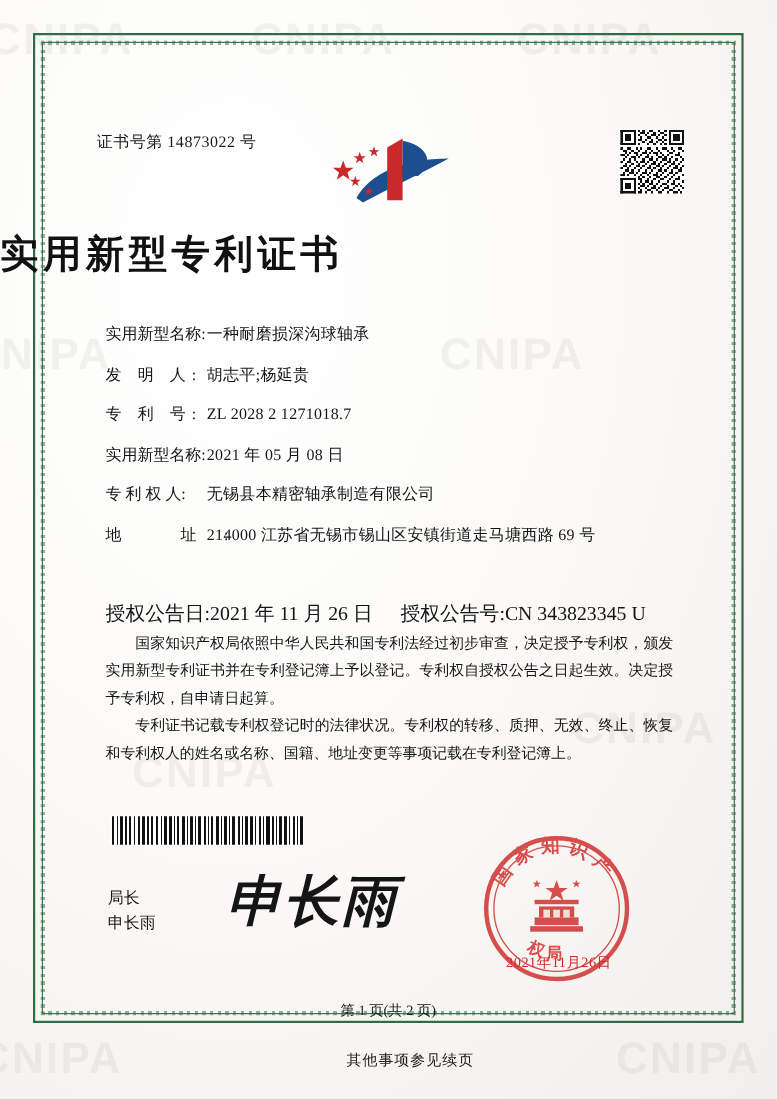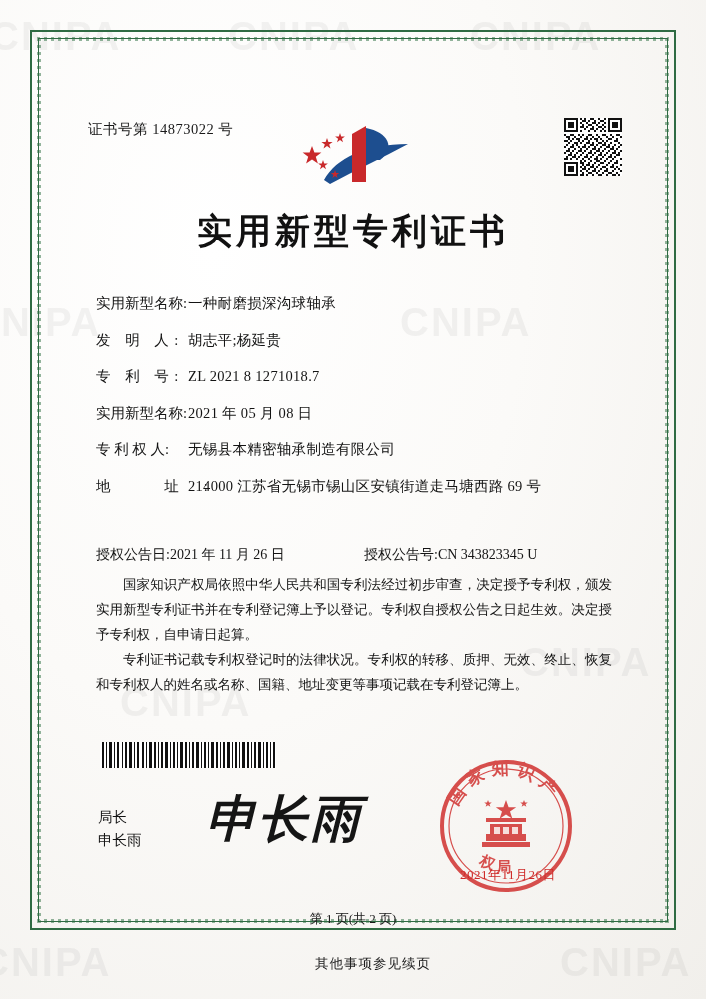--- a/index.html
+++ b/index.html
@@ -90,21 +90,21 @@
     position: absolute;
     right: 84px; top: 118px;
     width: 58px; height: 58px;
   }
 
   
   .title {
     position: absolute;
     left: 0; top: 208px;
     width: 706px;
-    text-align: center;
+    text-align: left;
     font-size: 35px;
     font-weight: bold;
     letter-spacing: 4px;
     color: #111;
     font-family: "Liberation Serif", serif;
   }
 
   
   .fields {
     position: absolute;
@@ -129,21 +129,21 @@
     letter-spacing: 0.3px;
     font-family: Liberation Serif, serif;
   }
   .field .lbl.sp1 { letter-spacing: 5.5px; }
   .field .lbl.sp3 { letter-spacing: 25px; }
 
   .grant-row {
     position: absolute;
     left: 96px; top: 546px;
     width: 540px;
-    font-size: 14px;
+    font-size: 18px;
     color: #141414;
     display: flex;
   }
   .grant-row .g1 { width: 268px; }
   .grant-row .g2 { }
 
   
   .body-text {
     position: absolute;
     left: 96px; top: 572px;
@@ -495,21 +495,21 @@
     <div class="field">
       <span class="lbl">实用新型名称:</span>
       <span class="val">一种耐磨损深沟球轴承</span>
     </div>
     <div class="field">
       <span class="lbl sp1">发 明 人:</span>
       <span class="val">胡志平;杨延贵</span>
     </div>
     <div class="field">
       <span class="lbl sp1">专 利 号:</span>
-      <span class="val">ZL 2021 8 1271018.7</span>
+      <span class="val">ZL 2028 2 1271018.7</span>
     </div>
     <div class="field">
       <span class="lbl">实用新型名称:</span>
       <span class="val">2021 年 05 月 08 日</span>
     </div>
     <div class="field">
       <span class="lbl">专 利 权 人:</span>
       <span class="val">无锡县本精密轴承制造有限公司</span>
     </div>
     <div class="field">

